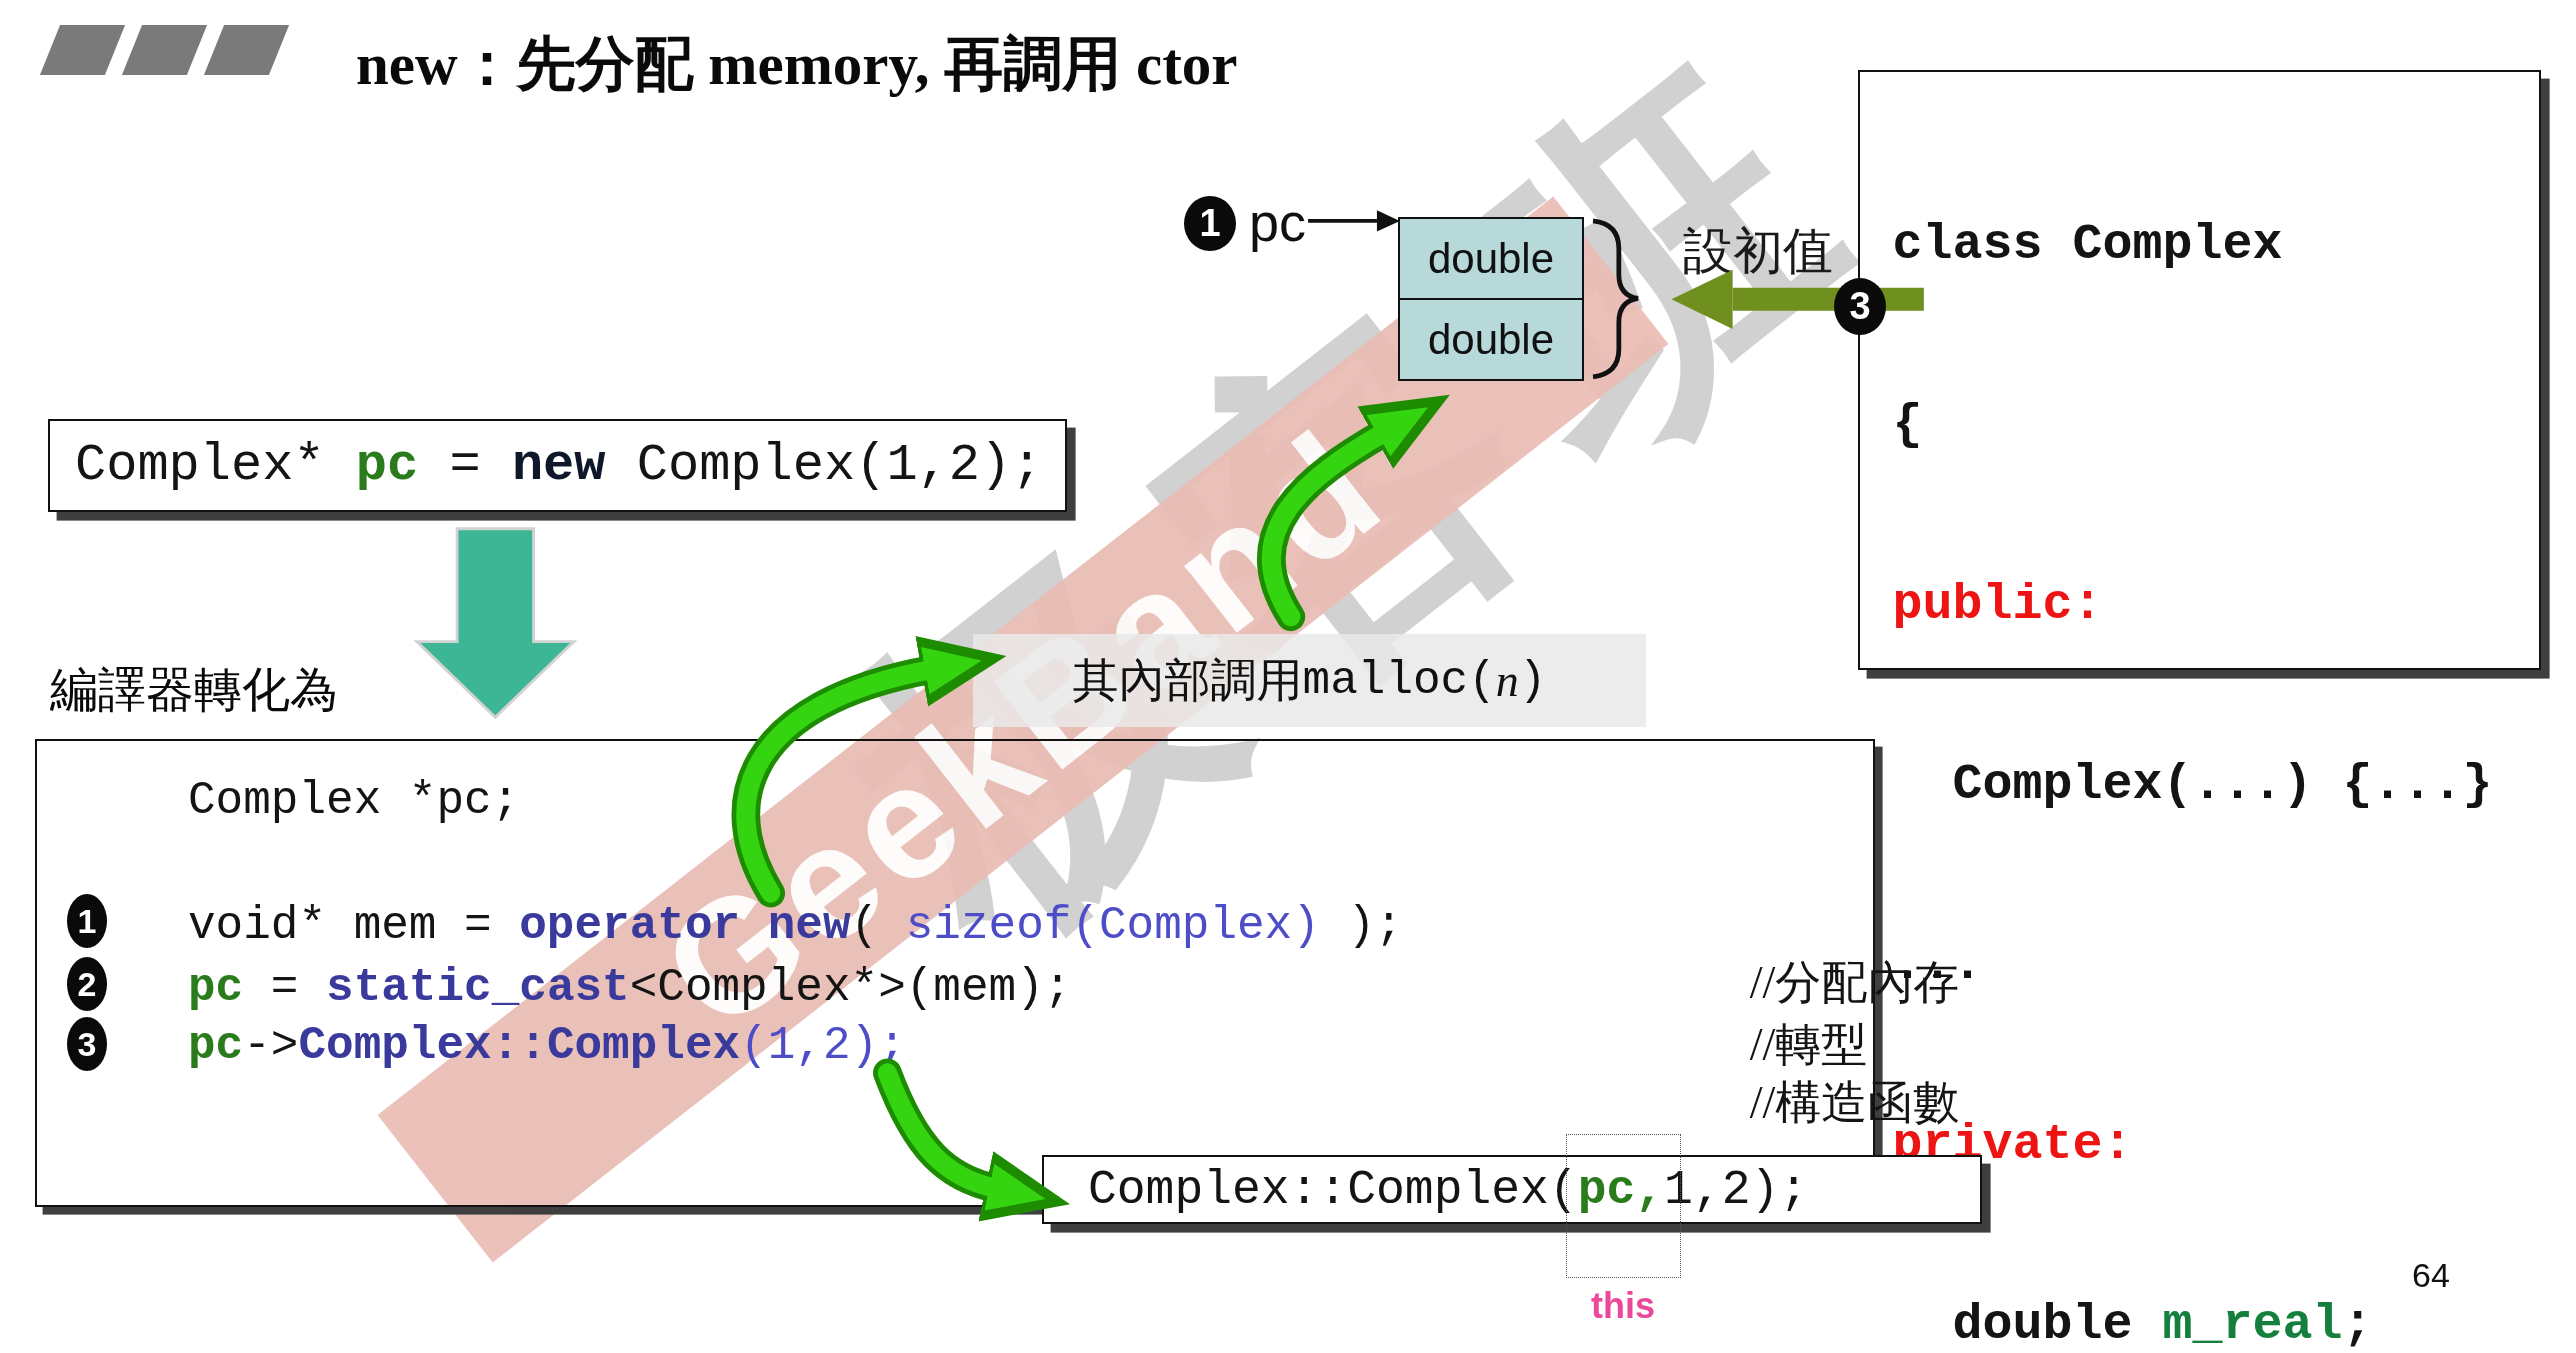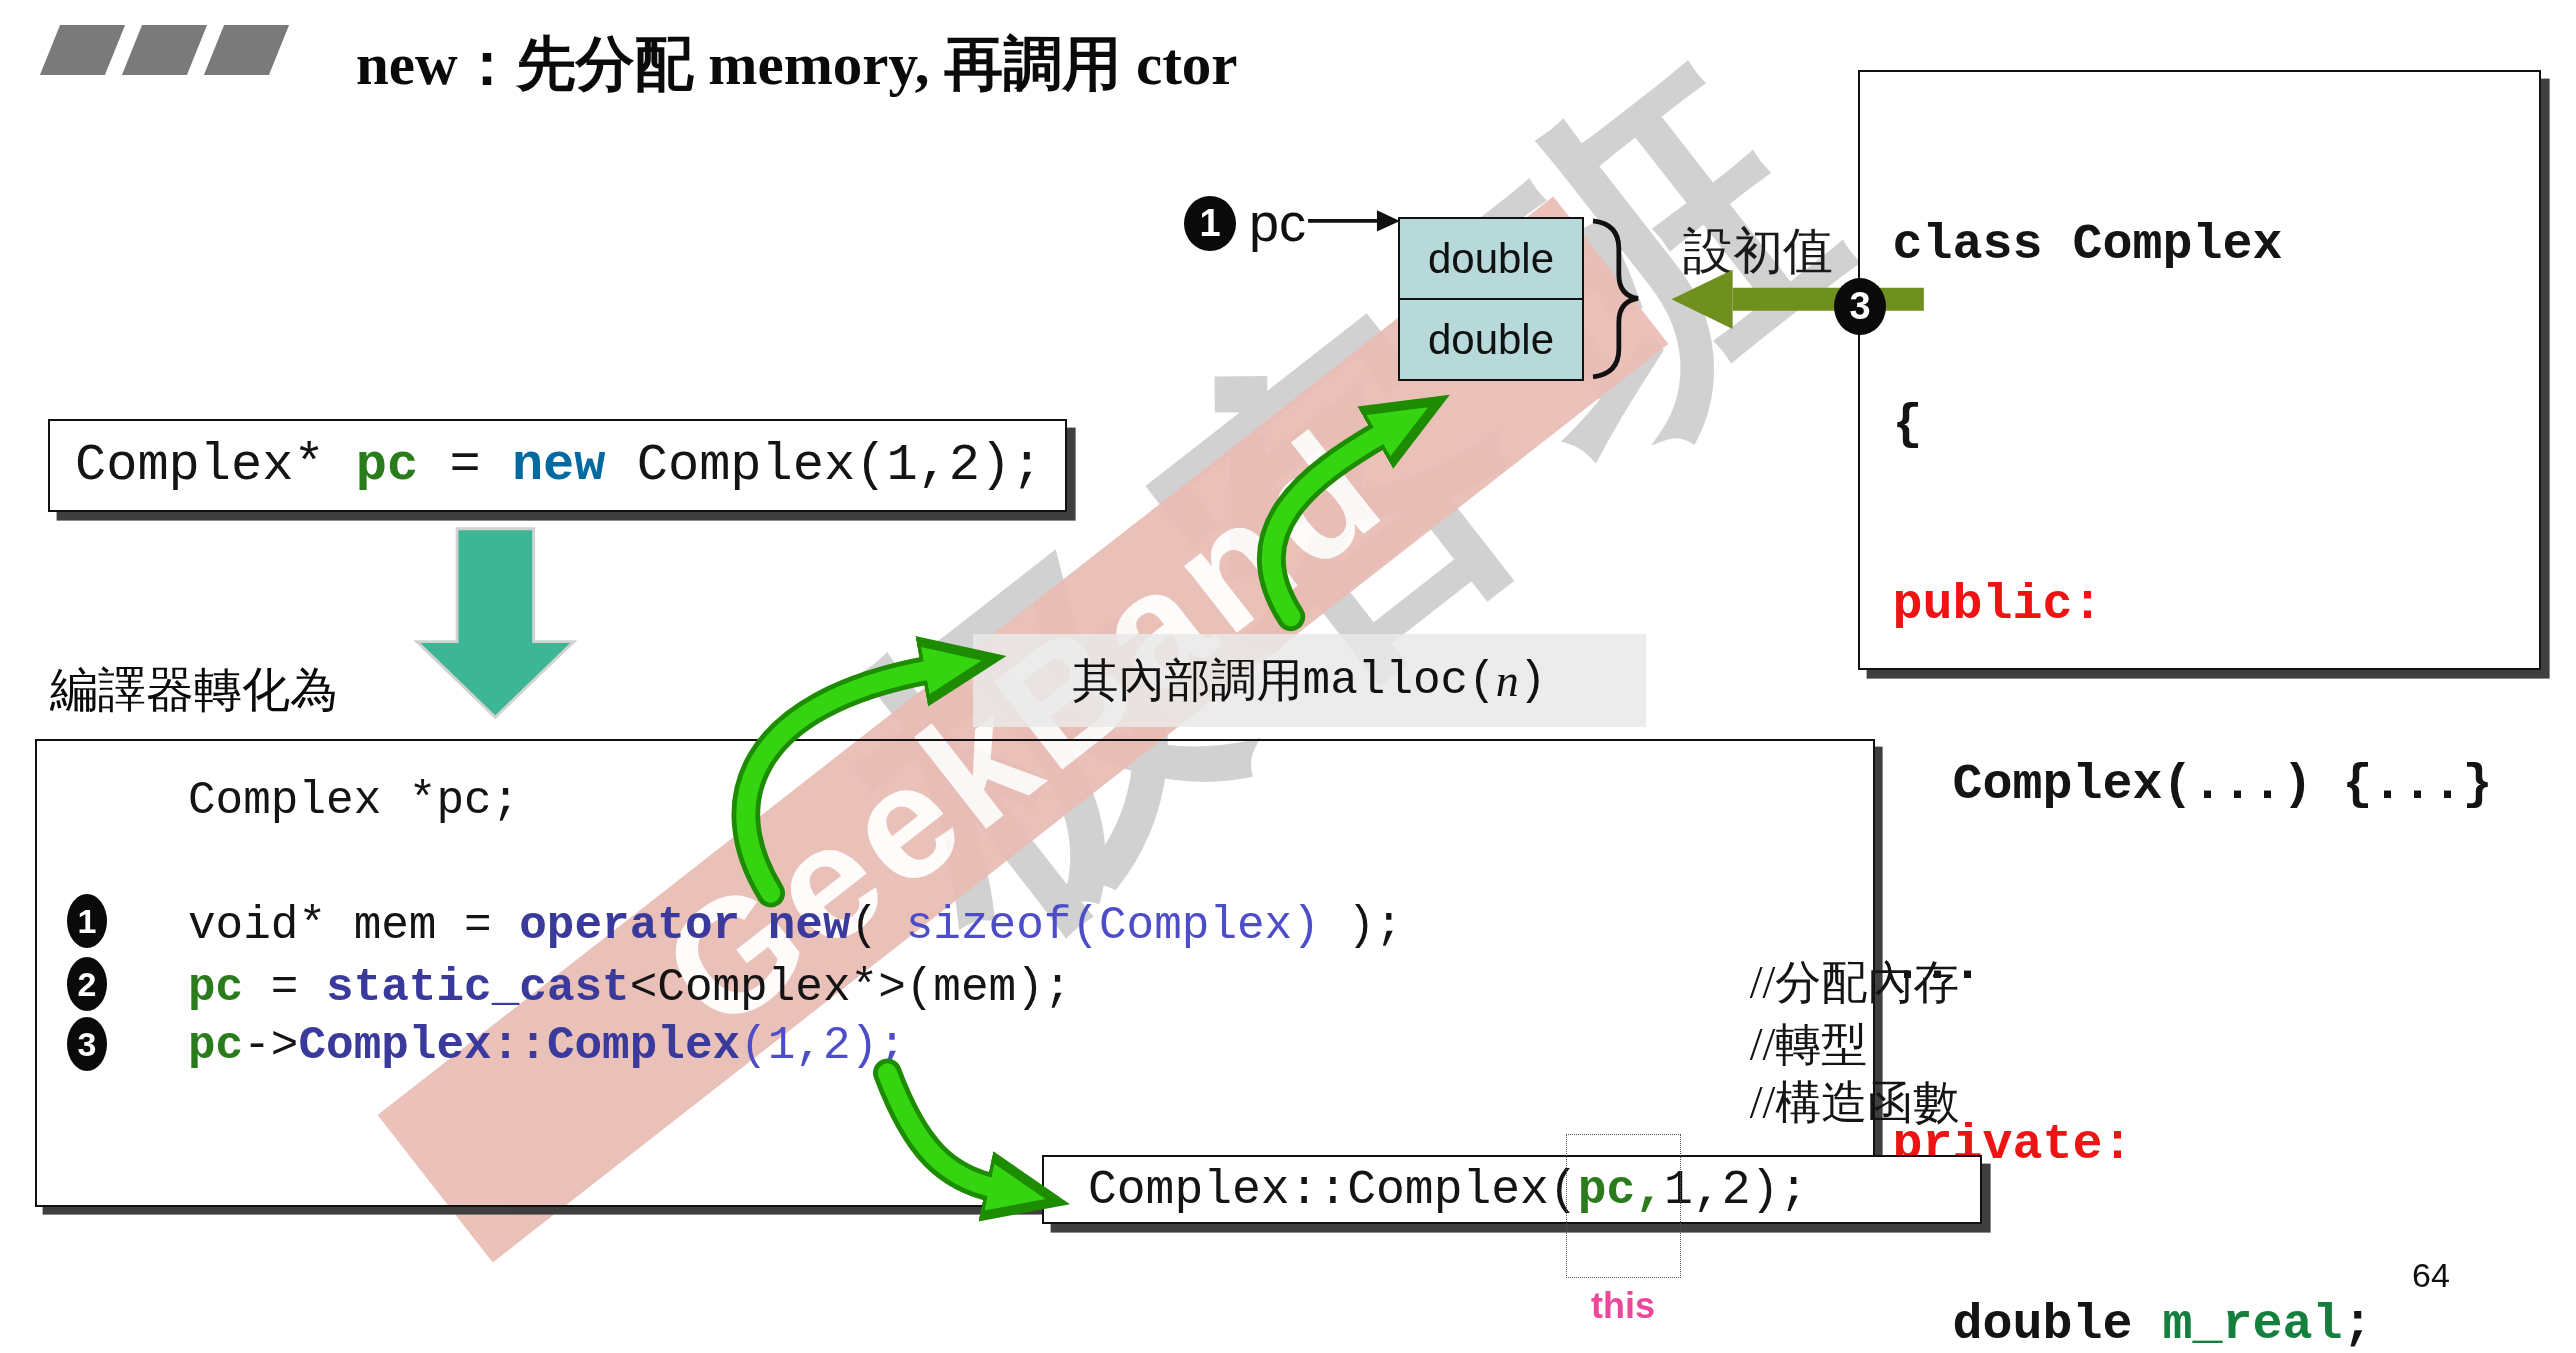--- a/index.html
+++ b/index.html
@@ -3,21 +3,21 @@
 <meta charset="utf-8">
 <style>
   html,body{margin:0;padding:0;background:#ffffff;}
   #slide{position:relative;width:2576px;height:1354px;background:#ffffff;overflow:hidden;
          font-family:"Liberation Sans",sans-serif;}
   .abs{position:absolute;}
   
   .c-k{color:#141414;}
   .c-kw{color:#3a3a9c;font-weight:bold;}
   .c-g{color:#2a7b1c;font-weight:bold;}
-  .c-b{color:#0369a1;font-weight:bold;}
+  .c-b{color:#0f172a;font-weight:bold;}
   .c-s{color:#4d4dc8;}
   .c-r{color:#ee1414;font-weight:bold;}
   .c-gm{color:#15803d;font-weight:bold;}
   .c-bold{color:#141414;font-weight:bold;}
   
   .deco{position:absolute;top:25px;width:65px;height:50px;background:#7a7a7a;transform:skewX(-22deg);}
   #title{left:356px;top:25px;font-family:"Liberation Serif","DejaVu Serif",serif;
          font-size:59px;font-weight:bold;color:#0a0a0a;white-space:pre;}
   
   #wm-band{left:277px;top:636px;width:1492px;height:187px;background:#e9bcb4;opacity:.92;

